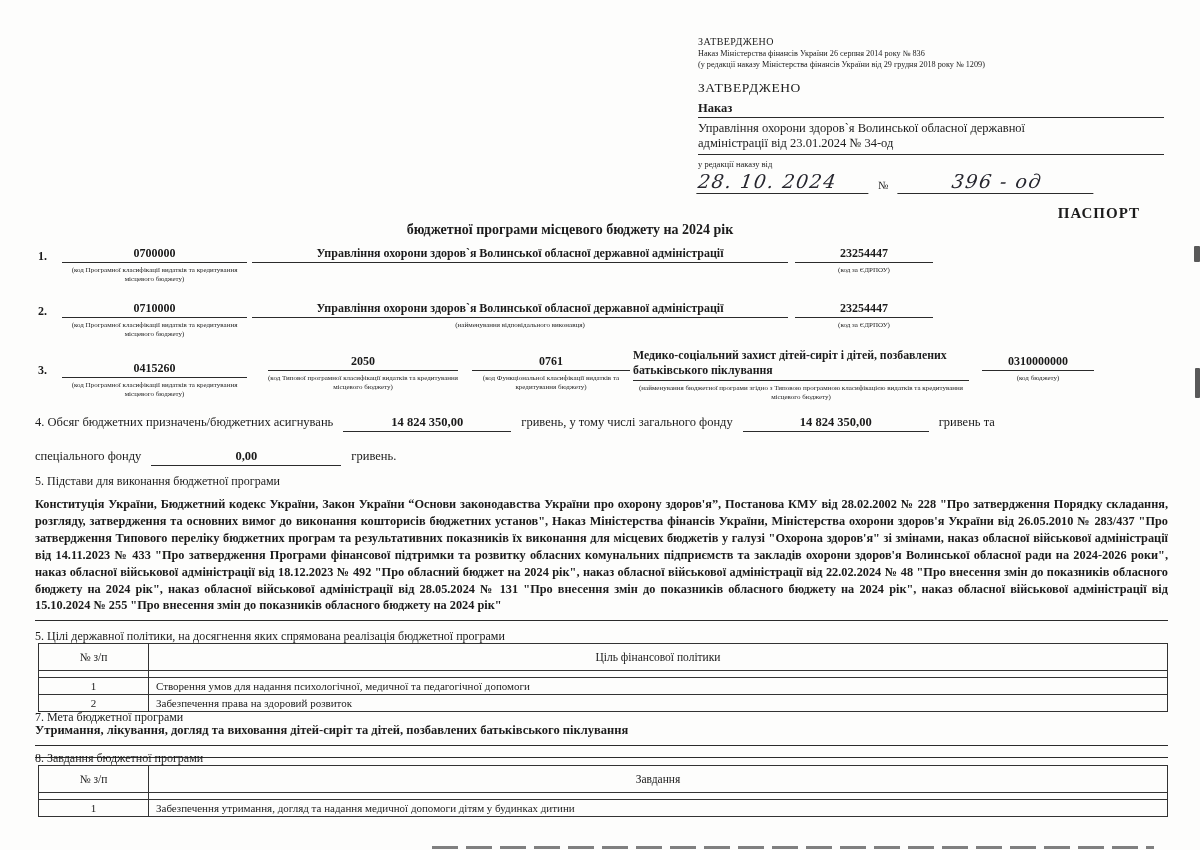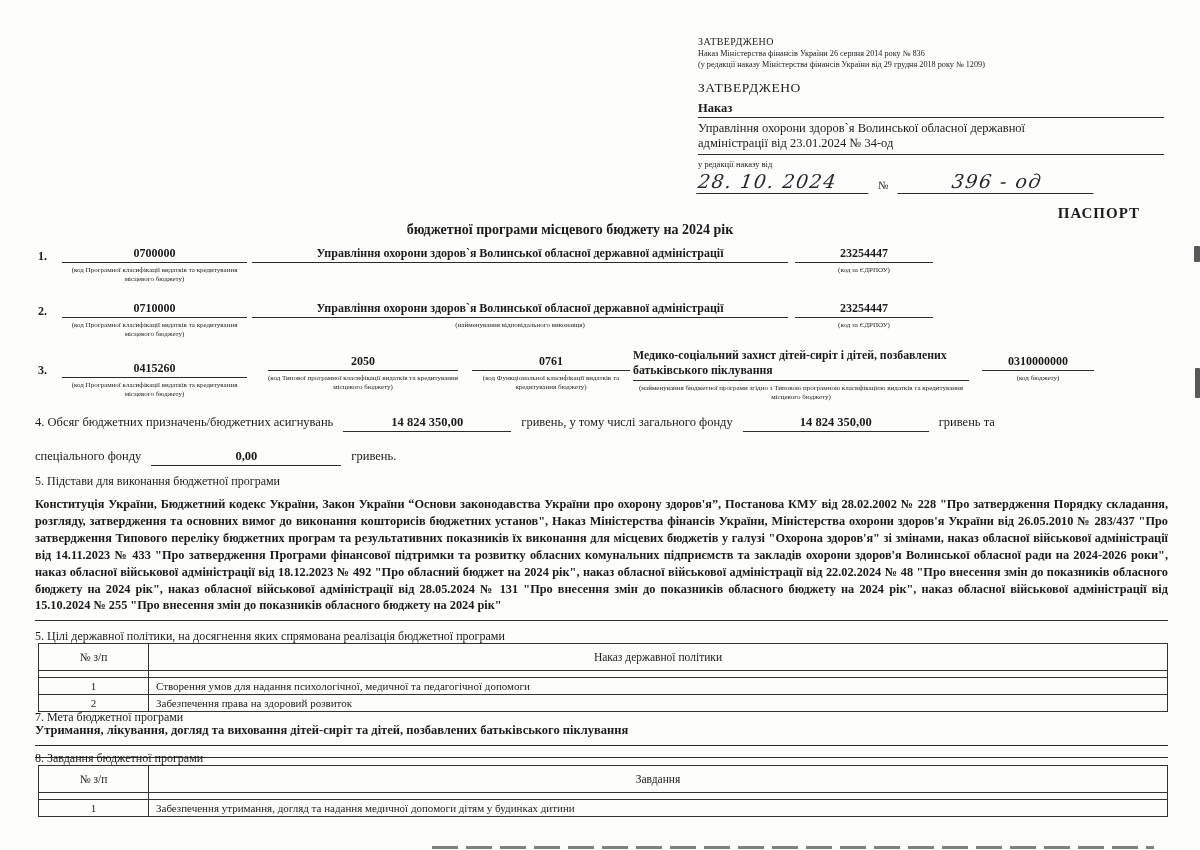--- a/index.html
+++ b/index.html
@@ -170,21 +170,21 @@
 
   <div class="sec-head" style="top:629px">5. Цілі державної політики, на досягнення яких спрямована реалізація бюджетної програми</div>
   <table class="dtable" style="top:643px">
     <colgroup>
         <col style="width:110px">
         <col>
       </colgroup>
     <tbody>
         <tr class="th-row">
       <td>№ з/п</td>
-      <td>Наказ державної політики</td>
+      <td>Ціль фінансової політики</td>
     </tr>
     <tr class="spacer">
           <td></td>
           <td></td>
         </tr>
     <tr class="drow">
       <td>1</td>
       <td class="lft">Створення умов для надання психологічної, медичної та педагогічної допомоги</td>
     </tr>
     <tr class="drow">

